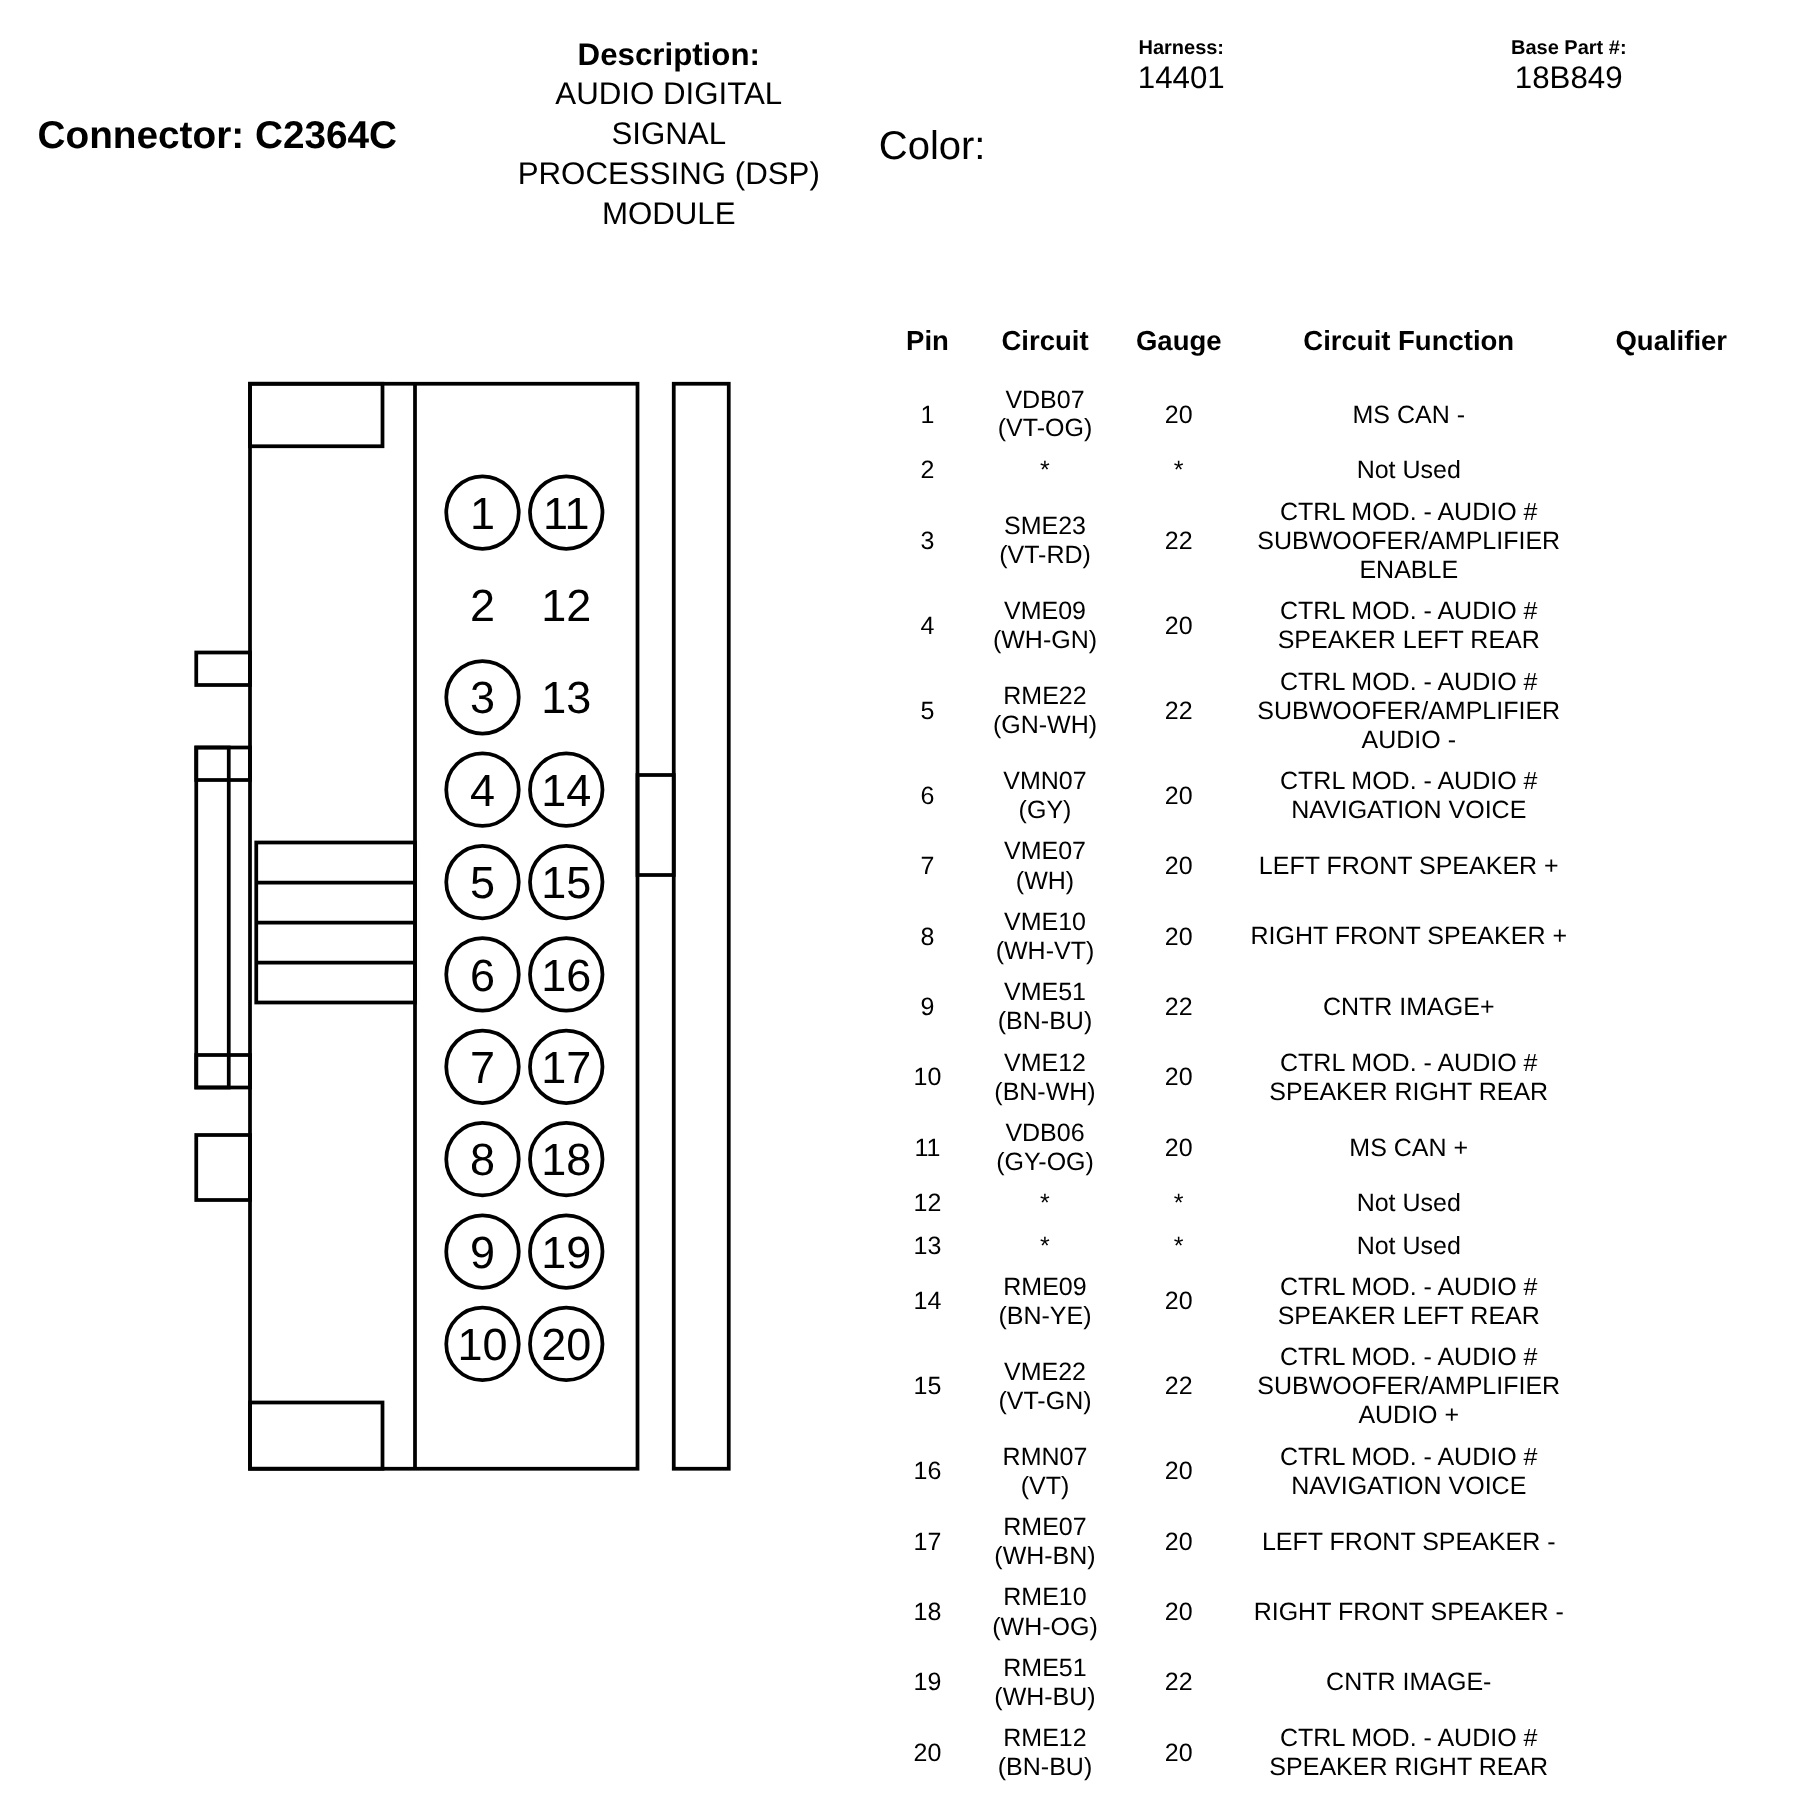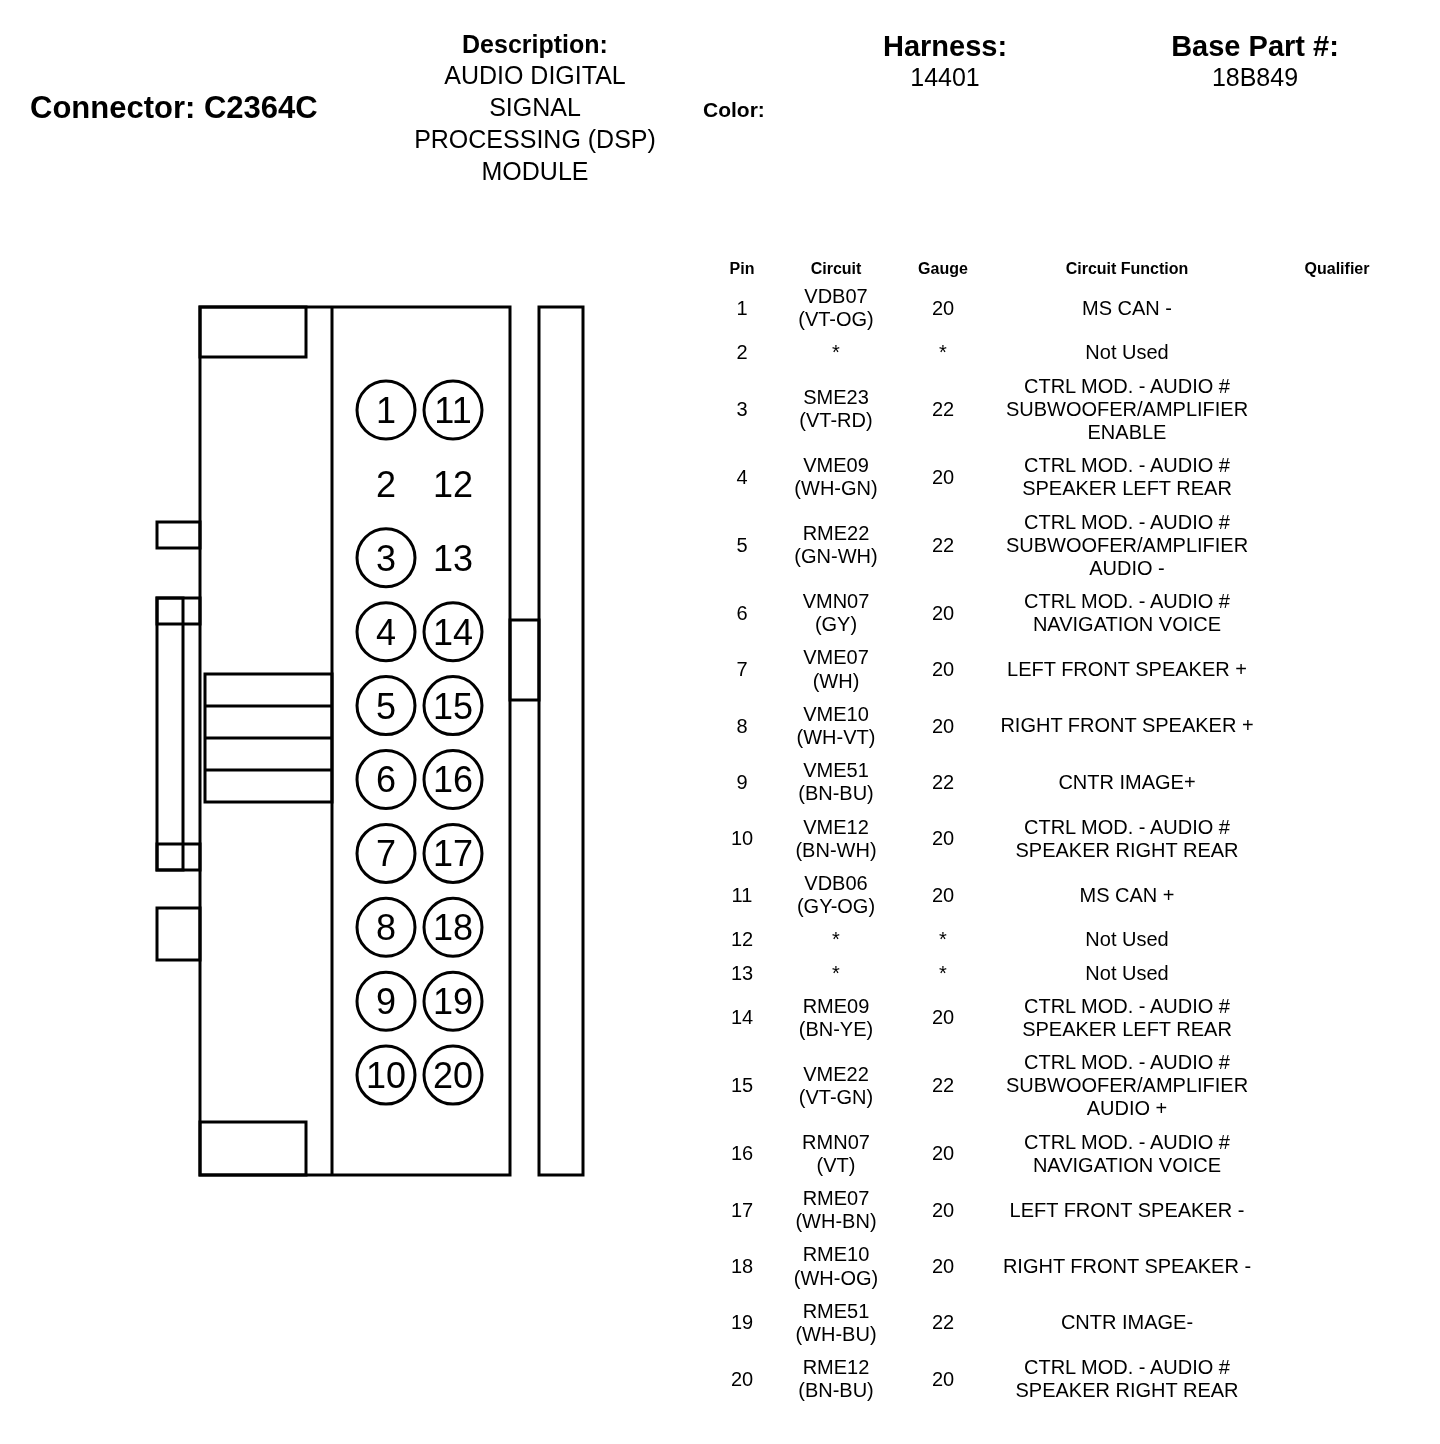--- a/index.html
+++ b/index.html
@@ -5,32 +5,32 @@
   html,body{margin:0;padding:0;}
   body{
     width:1440px;height:1444px;position:relative;background:#ffffff;color:#000;
     font-family:"Liberation Sans", sans-serif;overflow:hidden;
   }
   .abs{position:absolute;}
   #connector-title{left:30px;top:90px;font-size:31px;font-weight:bold;white-space:nowrap;}
   .desc-col{left:383px;top:30px;width:304px;text-align:center;}
   .desc-label{font-size:25px;font-weight:bold;}
   .desc-value{font-size:25px;line-height:1.28;white-space:pre-line;}
-  #color-label{left:703px;top:98px;font-size:21px;font-weight:bold;}
+  #color-label{left:703px;top:98px;font-size:32px;font-weight:normal;}
   .head-col{text-align:center;}
   #harness-col{left:870px;top:30px;width:150px;}
   #basepart-col{left:1160px;top:30px;width:190px;}
-  .head-label{font-size:29px;font-weight:bold;}
+  .head-label{font-size:16px;font-weight:bold;}
   .head-value{font-size:25px;}
   
   #pin-table{left:716px;top:260px;width:706px;}
   .t-head,.t-row{
     display:grid;grid-template-columns:52px 112px 78px 266px 130px;column-gap:12px;
   }
-  .t-head{font-size:16px;font-weight:bold;margin-bottom:2px;}
+  .t-head{font-size:22px;font-weight:bold;margin-bottom:18px;}
   .t-head div{text-align:center;}
   .t-row{align-items:center;font-size:20px;padding:5px 0;}
   .c-pin,.c-gauge{text-align:center;}
   .c-circuit{text-align:center;line-height:1.16;}
   .c-func{text-align:center;line-height:1.16;}
   .c-qual{text-align:center;}
   
   #connector-svg{left:150px;top:295px;}
   #connector-svg .outline{stroke:#000;stroke-width:3;fill:none;}
   #connector-svg text{font-family:"Liberation Sans",sans-serif;fill:#000;}

